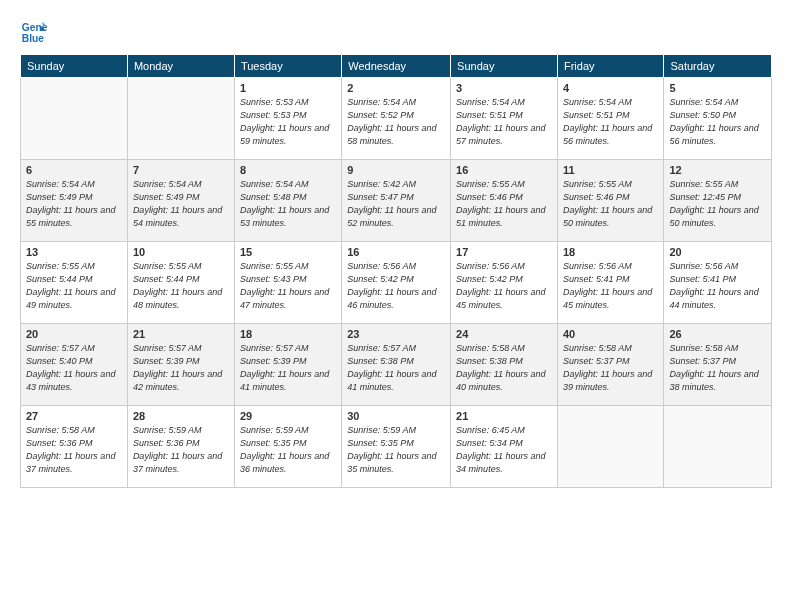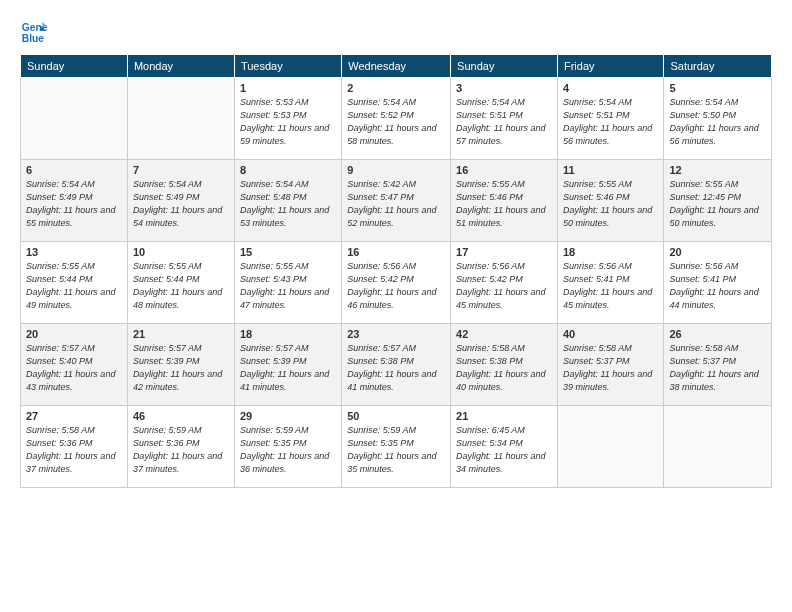--- a/index.html
+++ b/index.html
@@ -271,21 +271,21 @@
 Sunset: 5:39 PM
 Daylight: 11 hours and 41 minutes.</div>
           </td>
           <td>
             <span class="day-num">23</span>
             <div class="day-info">Sunrise: 5:57 AM
 Sunset: 5:38 PM
 Daylight: 11 hours and 41 minutes.</div>
           </td>
           <td>
-            <span class="day-num">42</span>
+            <span class="day-num">24</span>
             <div class="day-info">Sunrise: 5:58 AM
 Sunset: 5:38 PM
 Daylight: 11 hours and 40 minutes.</div>
           </td>
           <td>
             <span class="day-num">40</span>
             <div class="day-info">Sunrise: 5:58 AM
 Sunset: 5:37 PM
 Daylight: 11 hours and 39 minutes.</div>
           </td>
@@ -297,33 +297,33 @@
           </td>
         </tr>
         <tr>
           <td>
             <span class="day-num">27</span>
             <div class="day-info">Sunrise: 5:58 AM
 Sunset: 5:36 PM
 Daylight: 11 hours and 37 minutes.</div>
           </td>
           <td>
-            <span class="day-num">46</span>
+            <span class="day-num">28</span>
             <div class="day-info">Sunrise: 5:59 AM
 Sunset: 5:36 PM
 Daylight: 11 hours and 37 minutes.</div>
           </td>
           <td>
             <span class="day-num">29</span>
             <div class="day-info">Sunrise: 5:59 AM
 Sunset: 5:35 PM
 Daylight: 11 hours and 36 minutes.</div>
           </td>
           <td>
-            <span class="day-num">50</span>
+            <span class="day-num">30</span>
             <div class="day-info">Sunrise: 5:59 AM
 Sunset: 5:35 PM
 Daylight: 11 hours and 35 minutes.</div>
           </td>
           <td>
             <span class="day-num">21</span>
             <div class="day-info">Sunrise: 6:45 AM
 Sunset: 5:34 PM
 Daylight: 11 hours and 34 minutes.</div>
           </td>

